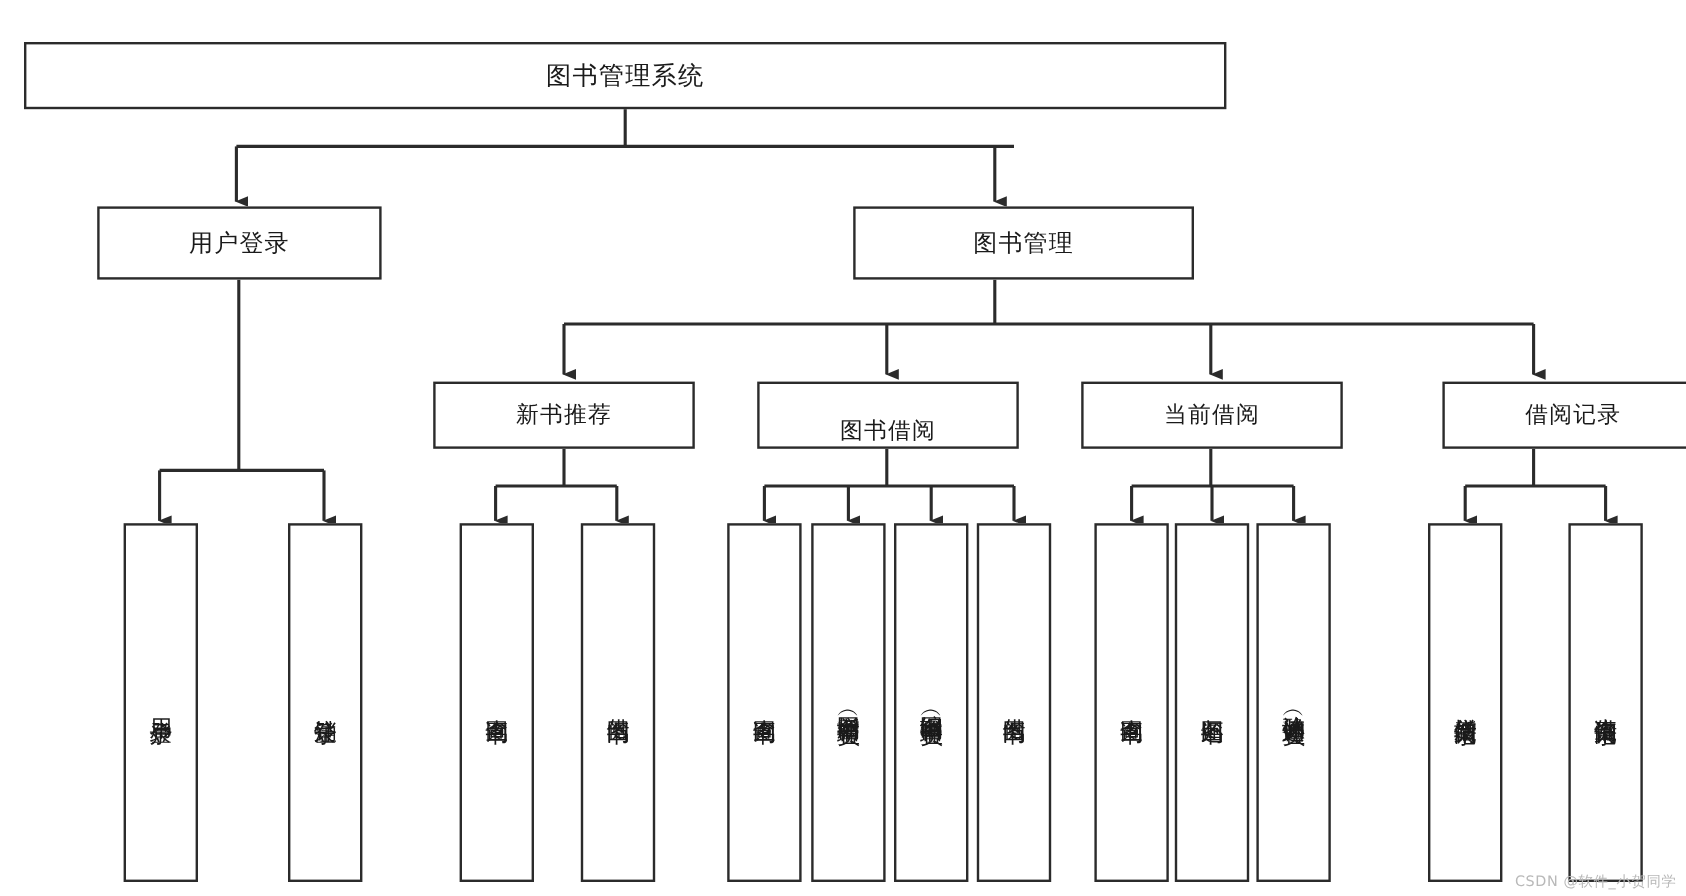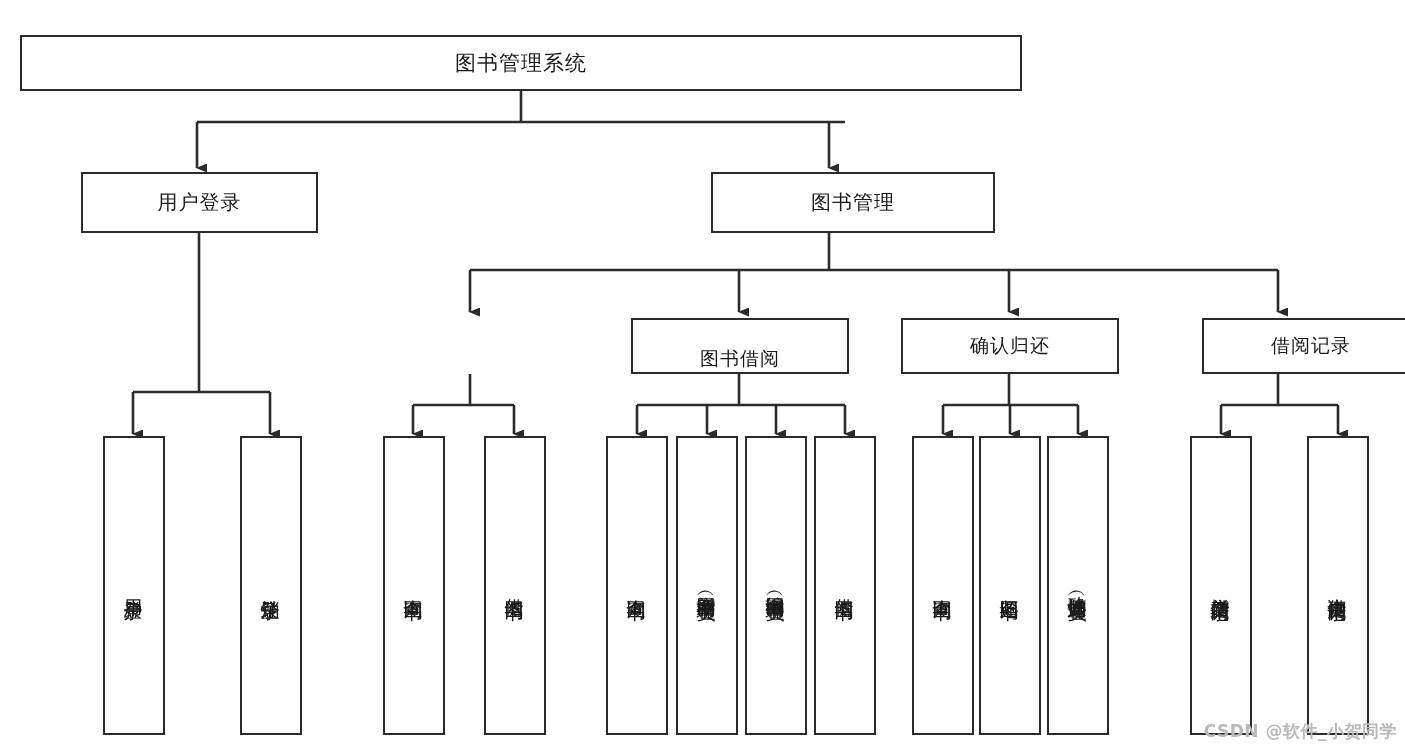--- a/index.html
+++ b/index.html
@@ -60,25 +60,24 @@
     display: block;
   }
   .htext {
     white-space: nowrap;
     letter-spacing: 1px;
   }
   #watermark {
     position: absolute;
     right: 8px;
     bottom: 4px;
-    font-size: 17px;
+    font-size: 12px;
     color: #b9b9b9;
     letter-spacing: 0.5px;
     white-space: nowrap;
-    font-weight: bold;
   }
 </style>
 </head>
 <body>
 
 <div id="canvas">
 
   <svg id="wires" viewBox="0 0 1405 747" xmlns="http://www.w3.org/2000/svg">
     <defs>
       <marker id="arrow" markerWidth="9" markerHeight="11" refX="4.5" refY="10" orient="auto" markerUnits="userSpaceOnUse">
@@ -133,25 +132,28 @@
     <span class="htext">图书管理系统</span>
   </div>
 
   <div class="node lvl1" style="left:81px; top:172px; width:237px; height:61px;">
     <span class="htext">用户登录</span>
   </div>
   <div class="node lvl1" style="left:711px; top:172px; width:284px; height:61px;">
     <span class="htext">图书管理</span>
   </div>
 
+  <div class="node lvl2" style="left:361px; top:318px; width:218px; height:56px;">
+    <span class="htext">新书推荐</span>
+  </div>
   <div class="node lvl2" style="left:631px; top:318px; width:218px; height:56px;align-items:flex-end;">
     <span class="htext">图书借阅</span>
   </div>
   <div class="node lvl2" style="left:901px; top:318px; width:218px; height:56px;">
-    <span class="htext">确认归还</span>
+    <span class="htext">当前借阅</span>
   </div>
   <div class="node lvl2" style="left:1202px; top:318px; width:218px; height:56px;">
     <span class="htext">借阅记录</span>
   </div>
 
   <div class="node leaf" style="left:103px; top:436px; width:62px; height:299px;">
     <span class="vtext">用户登录</span>
   </div>
   <div class="node leaf" style="left:240px; top:436px; width:62px; height:299px;">
     <span class="vtext">注销登录</span>

